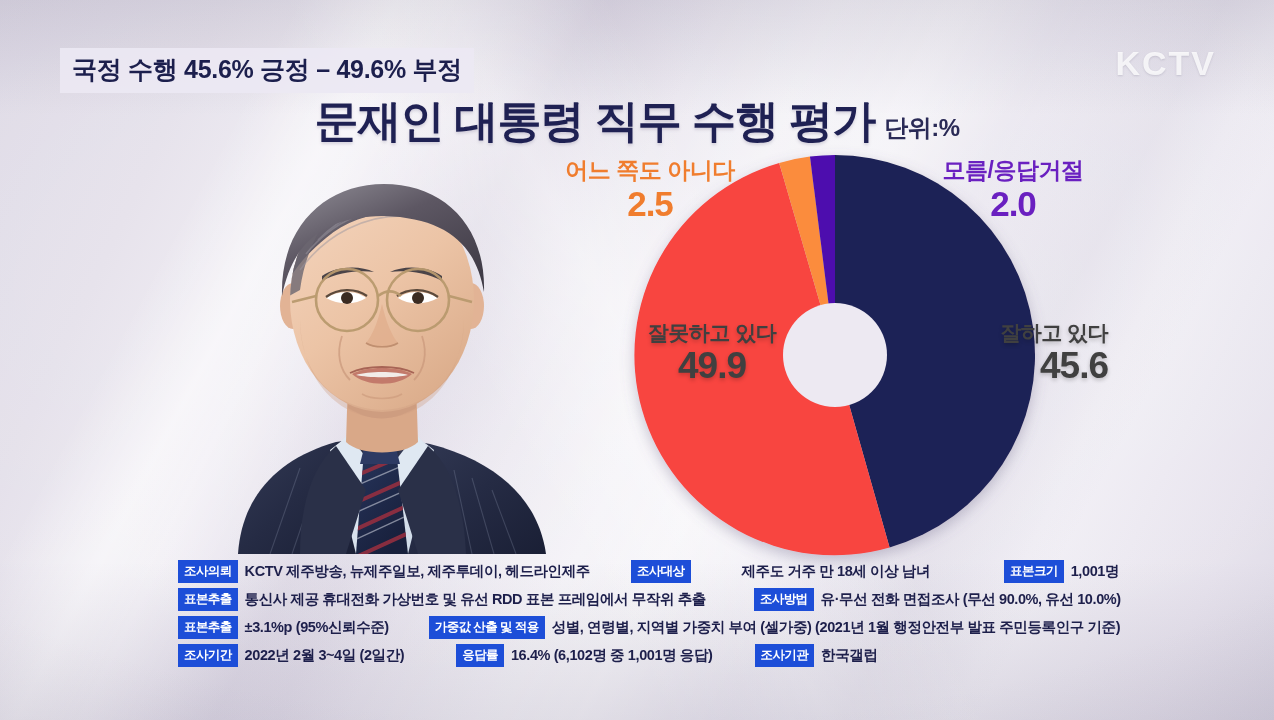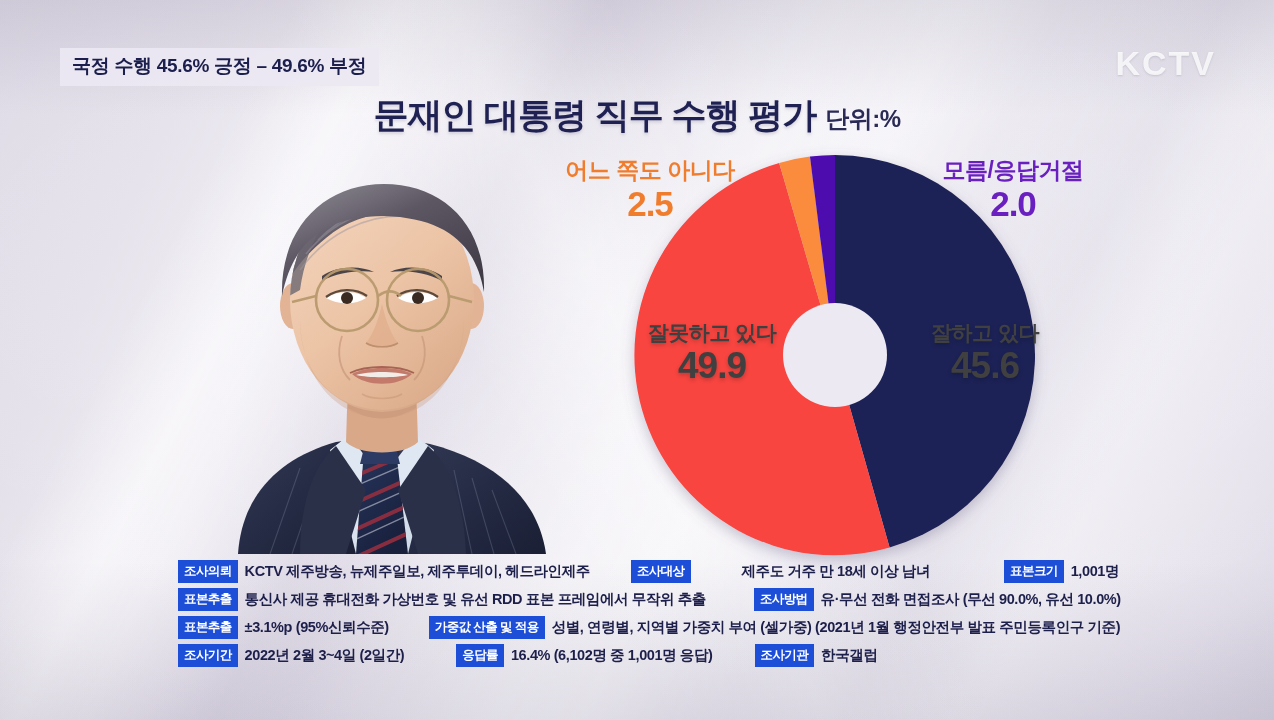--- a/index.html
+++ b/index.html
@@ -49,32 +49,32 @@
     font-size: 34px; font-weight: 700; letter-spacing: 2px;
     color: rgba(255,255,255,.80);
     text-shadow: 0 1px 2px rgba(120,115,140,.25);
   }
 
   
   .headline {
     position: absolute; left: 60px; top: 48px;
     background: rgba(236,232,243,.92);
     padding: 5px 12px 7px 12px;
-    font-size: 19px; font-weight: 700; color: #1c1f4d;
+    font-size: 25px; font-weight: 700; color: #1c1f4d;
     letter-spacing: -0.3px; white-space: nowrap;
   }
 
   
   .title-wrap {
     position: absolute; left: 0; right: 0; top: 92px;
     text-align: center;
   }
   .title-main {
     display: inline-block; vertical-align: baseline;
-    font-size: 35px; font-weight: 700; color: #1f2153;
+    font-size: 44px; font-weight: 700; color: #1f2153;
     letter-spacing: -1px;
     text-shadow: 0 2px 3px rgba(120,112,145,.25);
   }
   .title-unit {
     display: inline-block; vertical-align: baseline;
     font-size: 24px; font-weight: 700; color: #2a2a56;
     letter-spacing: -0.5px; margin-left: 9px;
   }
 
   
@@ -88,21 +88,21 @@
   #lab-noanswer { left: 898px; top: 158px; width: 230px; color: #6a20c0; }
 
   
   .ilabel {
     position: absolute; text-align: center; color: #404040; line-height: 1.05;
     text-shadow: 0 2px 4px rgba(0,0,0,.22);
   }
   .ilabel .ttl { font-size: 21px; font-weight: 700; letter-spacing: -0.5px; }
   .ilabel .val { font-size: 37px; font-weight: 700; margin-top: 3px; letter-spacing: -1px; }
   #lab-neg { left: 612px; top: 322px; width: 200px; }
-  #lab-pos { left: 885px; top: 322px; width: 200px; }
+  #lab-pos { left: 908px; top: 322px; width: 200px; text-align: right; }
 
   
   #portrait { position: absolute; left: 150px; top: 150px; width: 480px; height: 404px; }
 
   
   #footer {
     position: absolute; left: 0; right: 0; bottom: 48px;
     padding: 0 150px 0 178px;
     font-size: 14.5px; color: #20224f; letter-spacing: -0.4px;
   }

